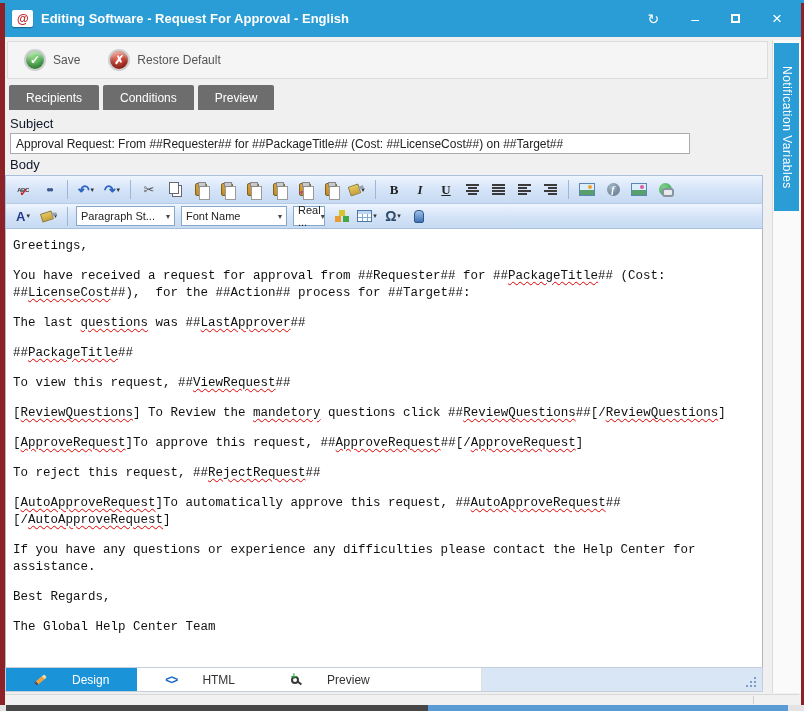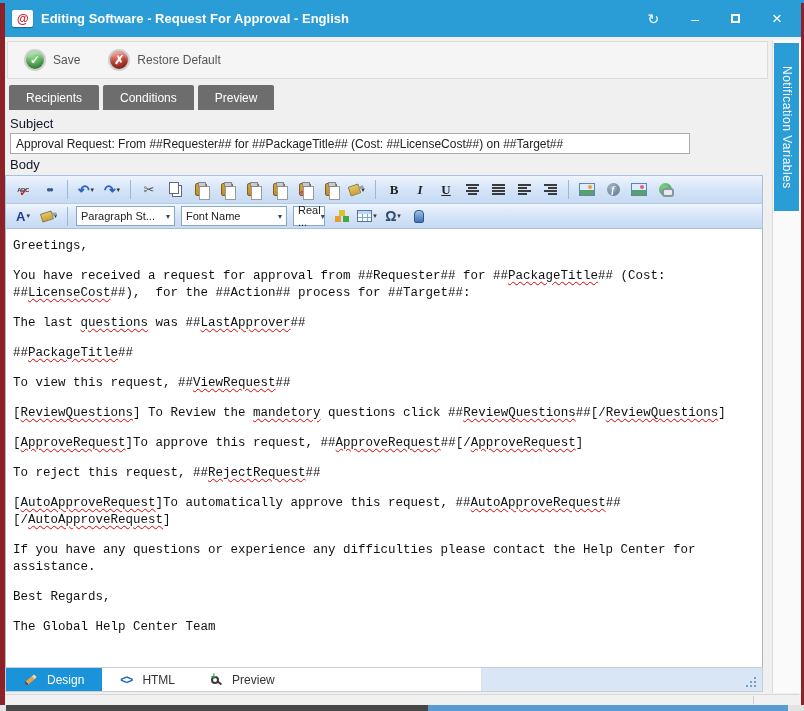--- a/index.html
+++ b/index.html
@@ -112,21 +112,21 @@
   .ddcaret{margin-left:auto;font-size:8px;color:#444;}
 
   .canvas{height:438px;background:#fff;border-left:1px solid #b5b5b5;border-right:1px solid #b5b5b5;
     padding:9px 7px;font-size:12.5px;color:#111;overflow:hidden;cursor:text;}
   .canvas p{margin:0 0 13px;line-height:17px;white-space:pre-wrap;font-family:Liberation Mono, monospace;}
   .m{text-decoration:underline;text-decoration-style:wavy;text-decoration-color:#e00000;
     text-decoration-thickness:1px;text-underline-offset:2px;}
 
   .modestrip{height:25px;background:#d8e6f6;border:1px solid #c4cdd8;display:flex;align-items:stretch;position:relative;}
   .well{width:476px;background:#fff;display:flex;border-right:1px solid #e0e0e0;}
-  .btab{display:flex;align-items:center;gap:10px;padding:0 18px;font-size:12px;color:#333;cursor:default;}
+  .btab{display:flex;align-items:center;gap:25px;padding:0 28px;font-size:12px;color:#333;cursor:default;}
   .btab.active{background:#1b93d8;color:#fff;}
   .bicon{display:inline-flex;align-items:center;justify-content:center;}
   .bicon-pencil{width:13px;height:4px;background:linear-gradient(90deg,#555 0 2px,#f0a23c 2px 10px,#e8d9b0 10px);
     transform:rotate(-40deg);border-radius:1px;}
   .bicon-code{color:#1565c0;font-weight:800;font-size:12px;letter-spacing:-1px;}
   .bicon-magnifier{width:8px;height:8px;border:2px solid #3a3a3a;border-radius:50%;position:relative;margin-right:3px;}
   .bicon-magnifier::after{content:"";width:5px;height:2px;background:#3a3a3a;position:absolute;right:-5px;bottom:-2px;transform:rotate(40deg);}
   .bicon-magnifier::before{content:"+";color:#2e9e3e;font-weight:700;font-size:10px;position:absolute;left:-2px;top:-7px;}
   .grip{position:absolute;right:6px;bottom:4px;width:2px;height:2px;background:#7b9cc7;
     box-shadow:0 -4px 0 #7b9cc7,0 -8px 0 #7b9cc7,-4px 0 0 #7b9cc7,-4px -4px 0 #7b9cc7,-8px 0 0 #7b9cc7;}

